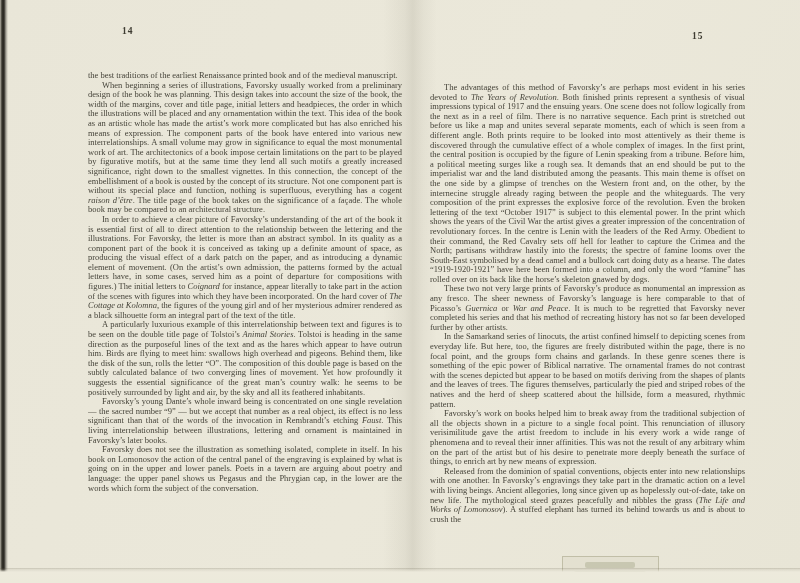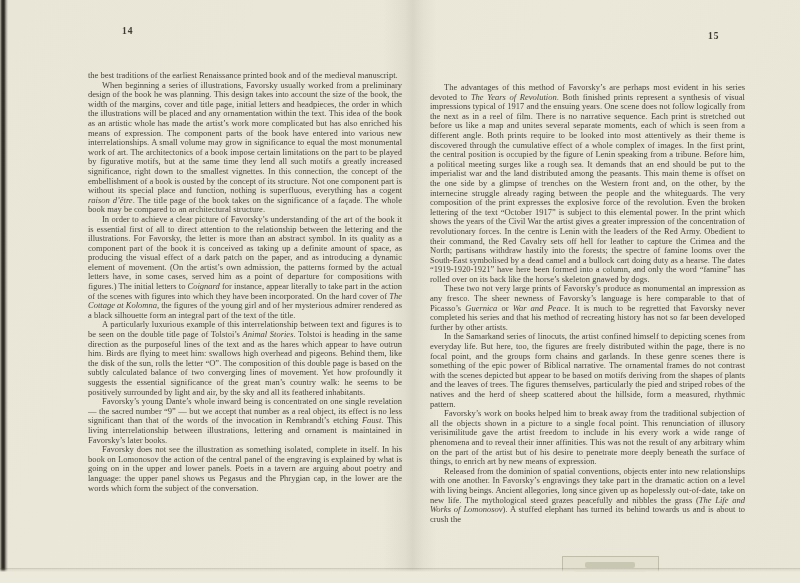--- a/index.html
+++ b/index.html
@@ -32,21 +32,21 @@
     position: absolute; left: 0; bottom: 0; width: 100%; height: 15px;
     background: linear-gradient(to bottom,
       rgba(100,95,75,0.30) 0px, rgba(100,95,75,0.10) 1px,
       #edeadc 4px, #eceadb 100%);
   }
   .pagenum {
     position: absolute;
     font-size: 9.5px; letter-spacing: 1px; color: #3e3c32; font-weight: bold;
   }
   .pagenum-left  { left: 104px; top: 26px; margin-left: 18px; }
-  .pagenum-right { left: 708px; top: 31px; }
+  .pagenum-right { left: 692px; top: 31px; }
   .text-block {
     position: absolute;
     font-size: 8.5px; line-height: 9.6px;
     color: #46443a;
     overflow: hidden;
     text-rendering: optimizeLegibility;
   }
   .text-left  { left: 88px;  top: 71px; width: 314px; height: 494px; }
   .text-right { left: 430px; top: 83px; width: 315px; height: 482px; }
   .para { margin: 0; text-align: justify; }

